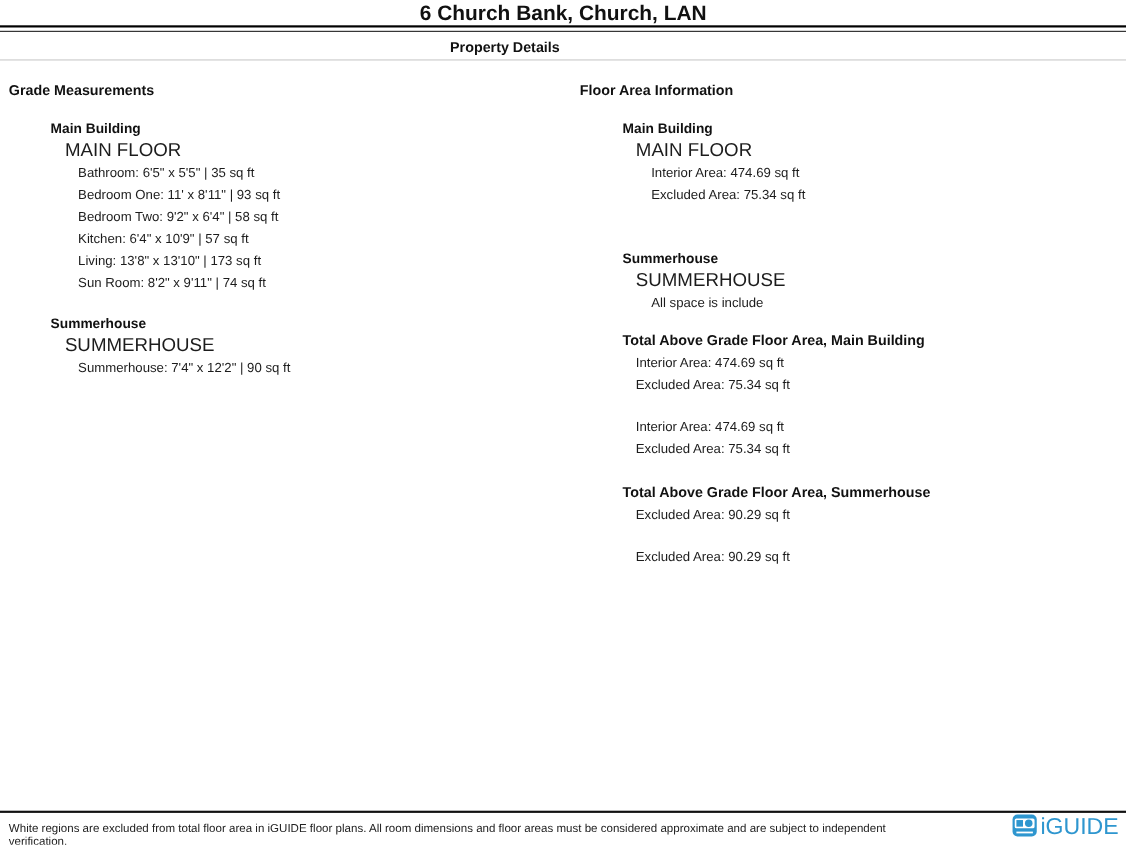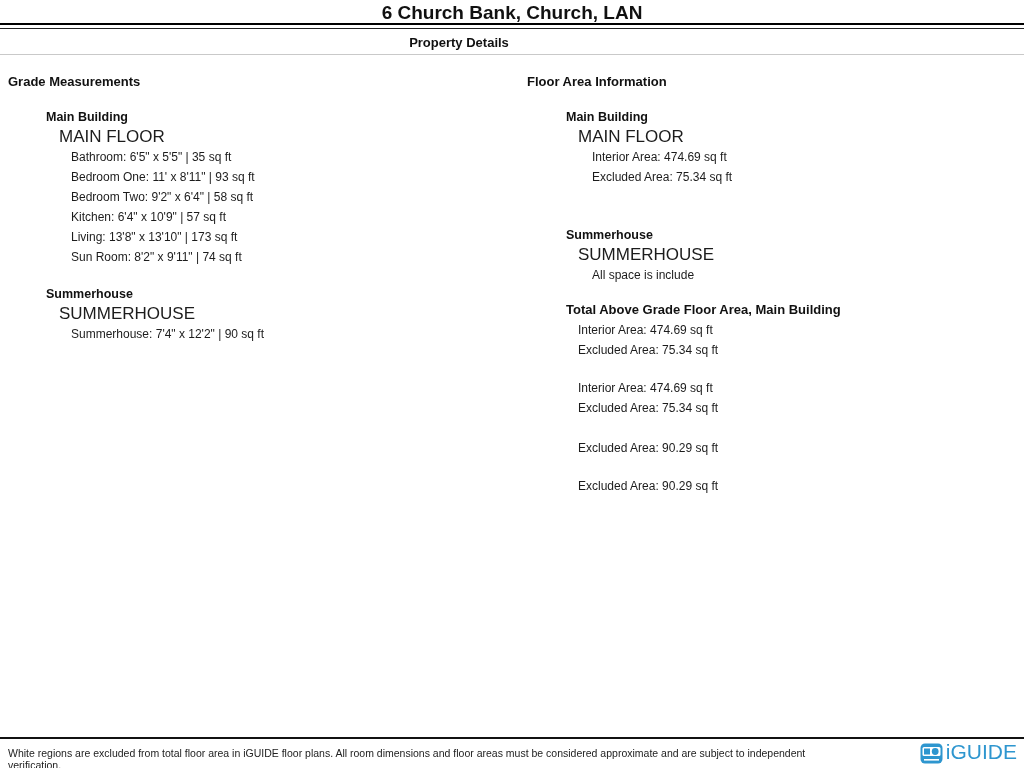--- a/index.html
+++ b/index.html
@@ -58,21 +58,21 @@
   .footer-rule {
     position:absolute; top:737px; left:0; width:1024px; height:0;
     border-top:2px solid #111;
   }
   .footer-text {
     position:absolute; top:747px; left:8px; width:820px;
     font-size:10.5px; color:#222;
   }
   .logo {
     position:absolute; top:740px; right:7px; height:24px;
-    display:flex; align-items:flex-end; gap:3px;
+    display:flex; align-items:flex-start; gap:3px;
   }
   .logo-text {
     font-size:21px; line-height:24px; color:#2e96cf; letter-spacing:0px;
   }
 </style>
 </head>
 <body>
 
 <div class="page">
 
@@ -123,20 +123,21 @@
       <div class="total-line">Interior Area: 474.69 sq ft</div>
       <div class="total-line">Excluded Area: 75.34 sq ft</div>
     </div>
 
     <div class="tgroup t2">
       <div class="total-line">Interior Area: 474.69 sq ft</div>
       <div class="total-line">Excluded Area: 75.34 sq ft</div>
     </div>
 
     <div class="tgroup t3">
+      <div class="tname">Total Above Grade Floor Area, Summerhouse</div>
       <div class="total-line">Excluded Area: 90.29 sq ft</div>
     </div>
 
     <div class="tgroup t4">
       <div class="total-line">Excluded Area: 90.29 sq ft</div>
     </div>
   </div>
 
   <div class="footer-rule"></div>
   <div class="footer-text">White regions are excluded from total floor area in iGUIDE floor plans. All room dimensions and floor areas must be considered approximate and are subject to independent verification.</div>

